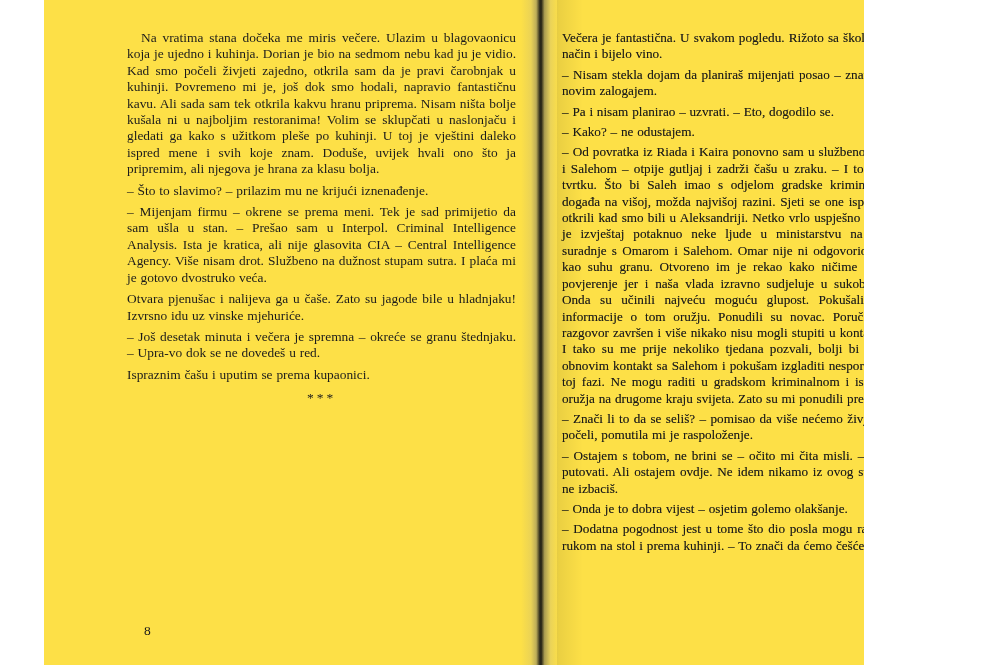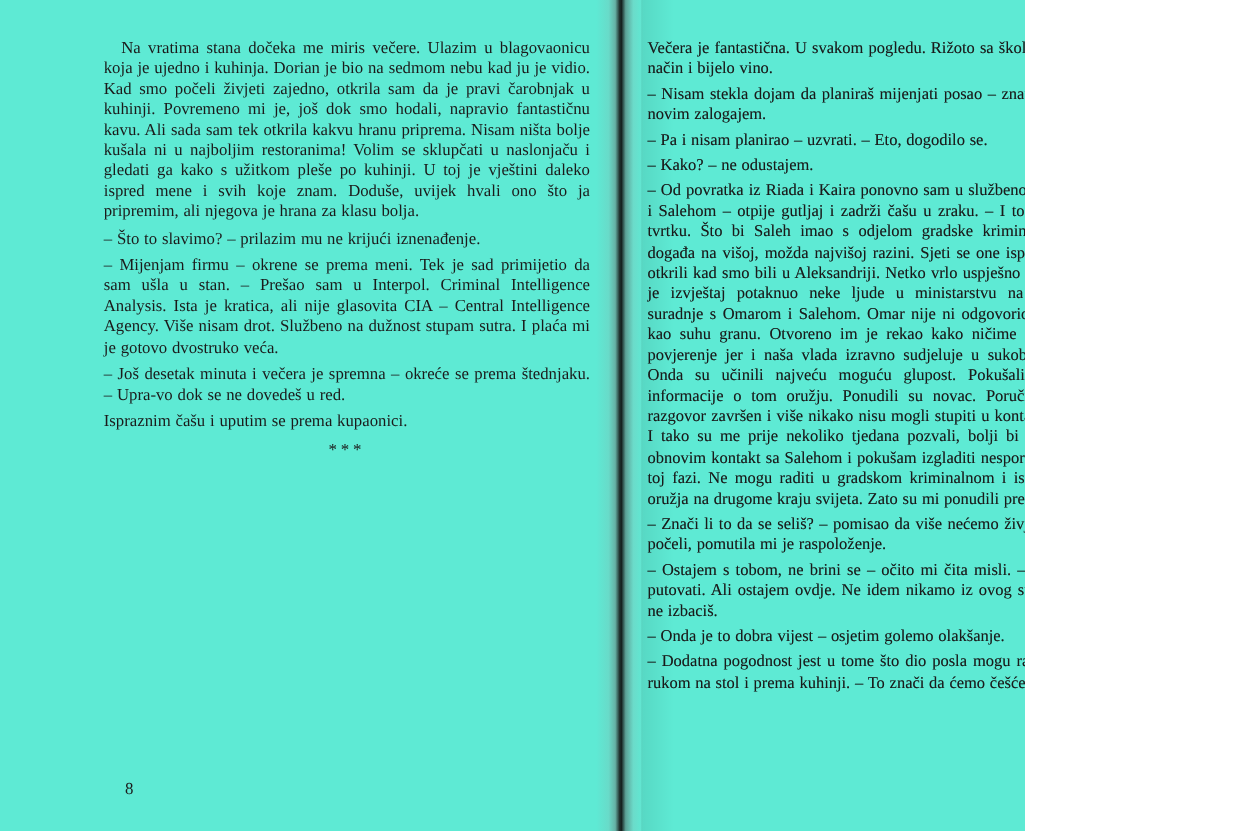--- a/index.html
+++ b/index.html
@@ -4,24 +4,25 @@
 <style>
   html, body {
     margin: 0;
     padding: 0;
     background: #ffffff;
   }
   .spread {
     position: relative;
     width: 820px;
     height: 665px;
-    background: #5eead4;
+    background: #fde047;
     overflow: hidden;
     font-family: "Liberation Serif", "DejaVu Serif", serif;
     color: #1b1b1b;
+    margin-left: 44px;
   }
   .page {
     position: absolute;
     top: 30px;
   }
   .page-left {
     left: 83px;
     width: 389px;
   }
   .page-right {
@@ -96,21 +97,22 @@
 </head>
 <body>
 
 <div class="spread">
 
   <div class="page page-left">
     <div class="text" id="left-text">
         <p>Na vratima stana dočeka me miris večere. Ulazim u blagovaonicu koja je ujedno i kuhinja. Dorian je bio na sedmom nebu kad ju je vidio. Kad smo počeli živjeti zajedno, otkrila sam da je pravi čarobnjak u kuhinji. Povremeno mi je, još dok smo hodali, napravio fantastičnu kavu. Ali sada sam tek otkrila kakvu hranu priprema. Nisam ništa bolje kušala ni u najboljim restoranima! Volim se sklupčati u naslonjaču i gledati ga kako s užitkom pleše po kuhinji. U toj je vještini daleko ispred mene i svih koje znam. Doduše, uvijek hvali ono što ja pripremim, ali njegova je hrana za klasu bolja.</p>
         <p>– Što to slavimo? – prilazim mu ne krijući iznenađenje.</p>
         <p>– Mijenjam firmu – okrene se prema meni. Tek je sad primijetio da sam ušla u stan. – Prešao sam u Interpol. Criminal Intelligence Analysis. Ista je kratica, ali nije glasovita CIA – Central Intelligence Agency. Više nisam drot. Službeno na dužnost stupam sutra. I plaća mi je gotovo dvostruko veća.</p>
-        <p>– Još desetak minuta i večera je spremna – okreće se prema štednjaku. – Upra-vo dok se ne dovedeš u red.</p>
+        <p>Otvara pjenušac i nalijeva ga u čaše. Zato su jagode bile u hladnjaku! Izvrsno idu uz vinske mjehuriće.</p>
+        <p>– Još desetak minuta i večera je spremna – okreće se granu štednjaku. – Upra-vo dok se ne dovedeš u red.</p>
         <p>Ispraznim čašu i uputim se prema kupaonici.</p>
       </div>
     <div class="section-break">***</div>
   </div>
 
   <div class="page page-right">
     <div class="text" id="right-text">
         <p>Večera je fantastična. U svakom pogledu. Rižoto sa školjkama na mediteranski način i bijelo vino.</p>
         <p>– Nisam stekla dojam da planiraš mijenjati posao – znatiželja mi raste svakim novim zalogajem.</p>
         <p>– Pa i nisam planirao – uzvrati. – Eto, dogodilo se.</p>

